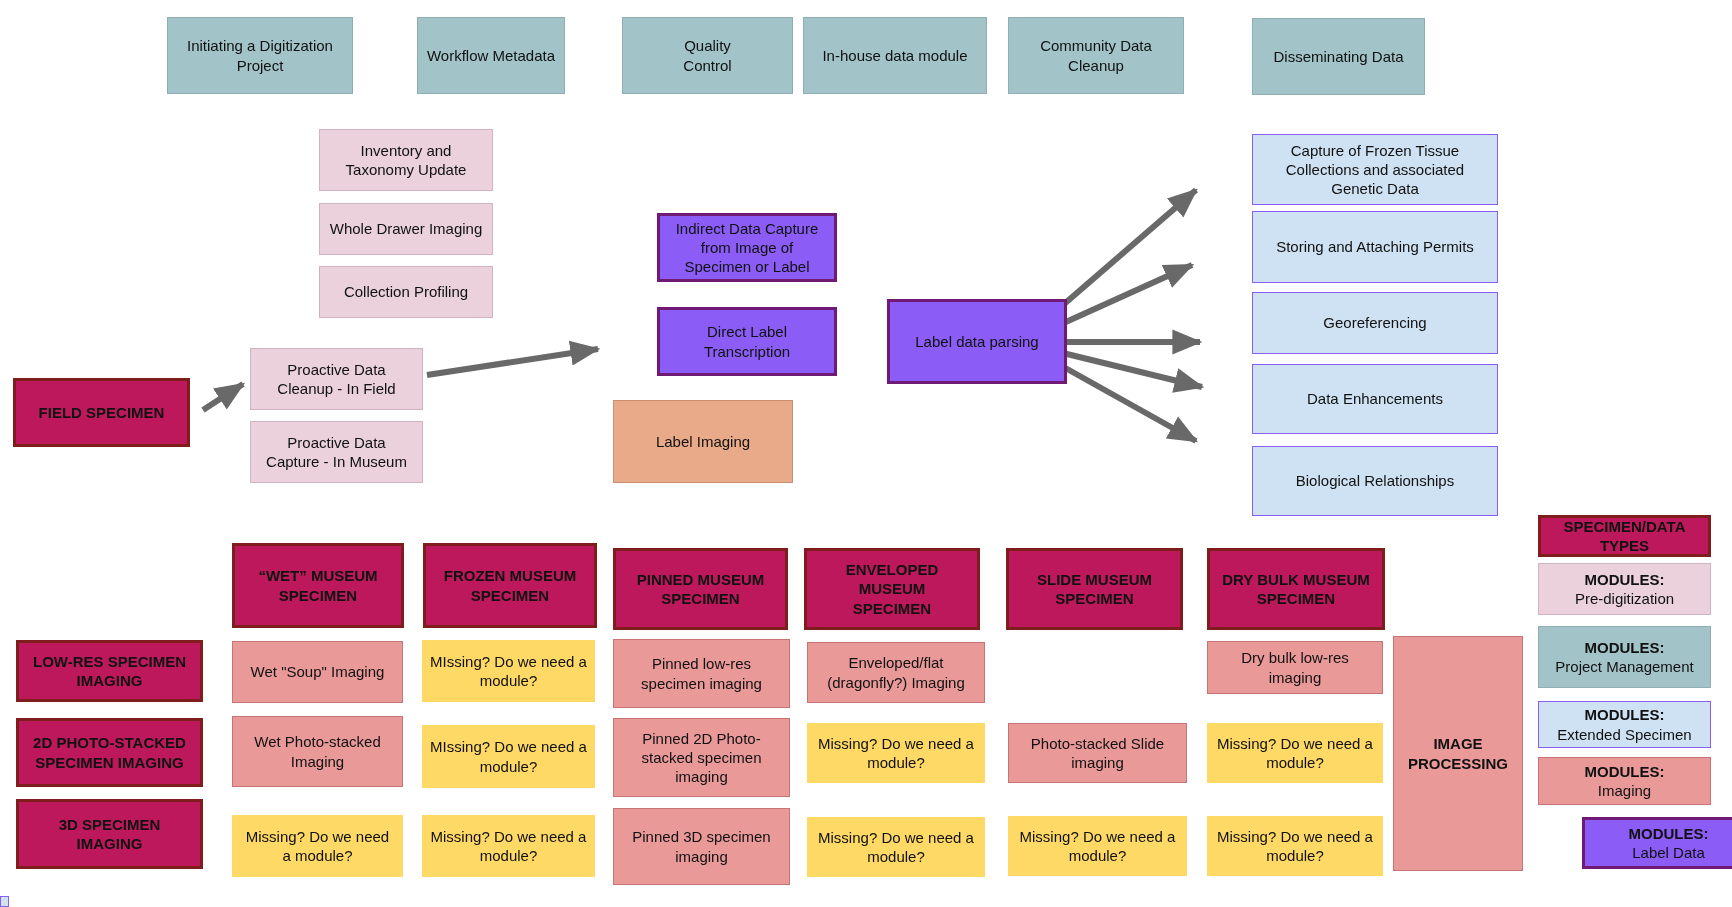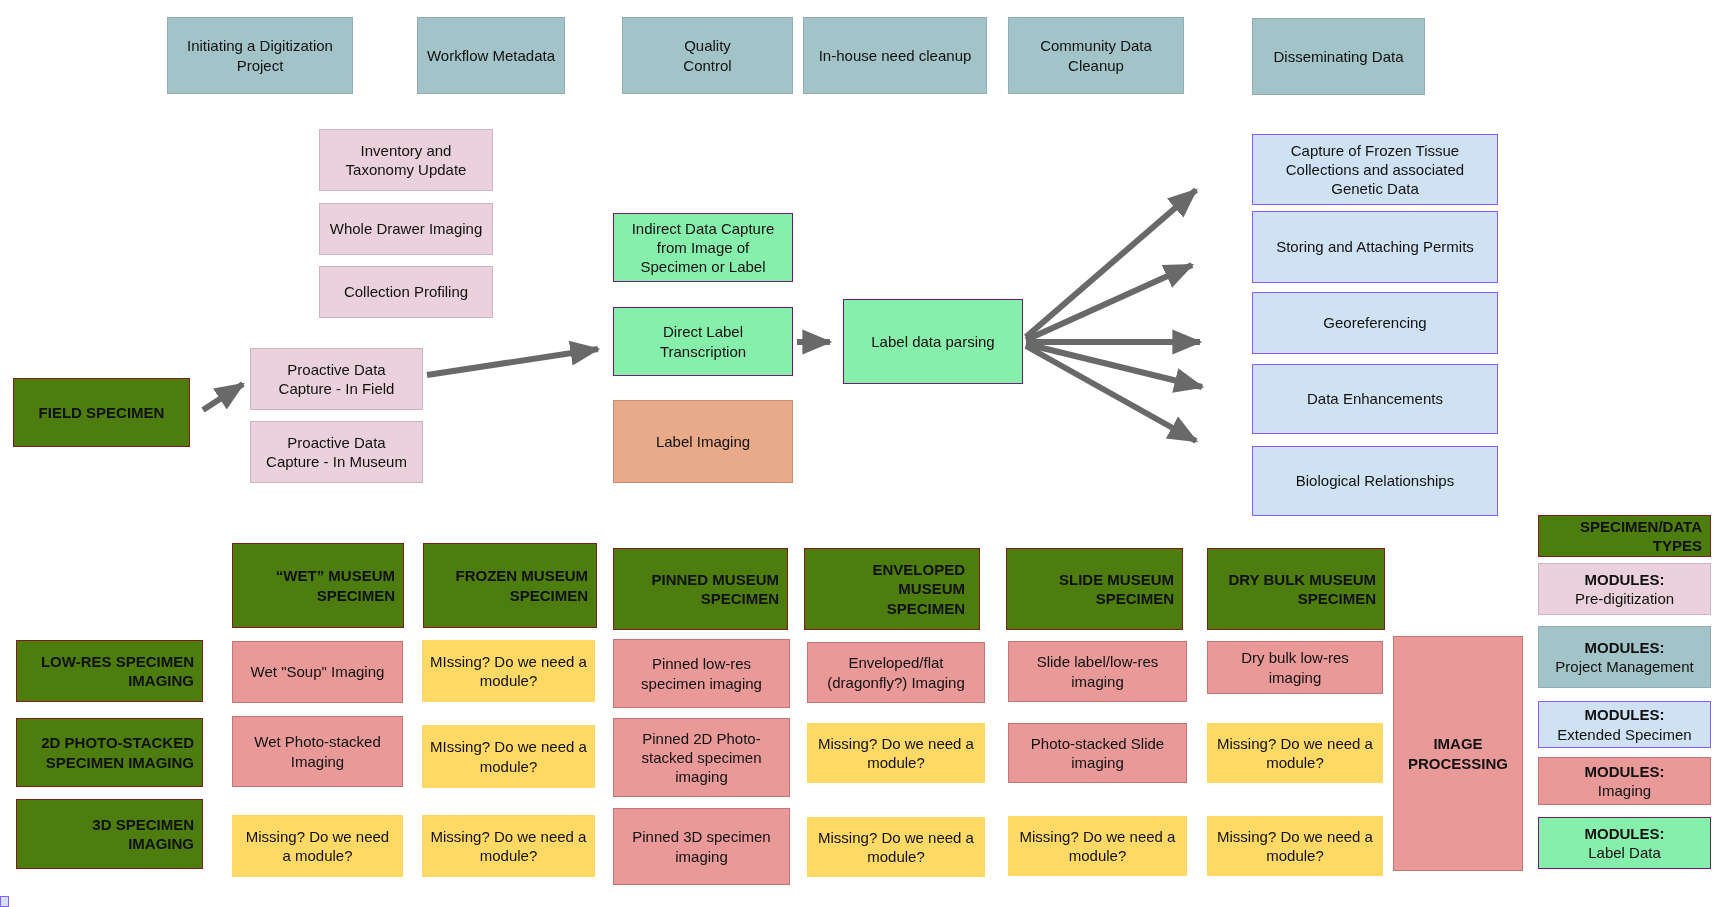--- a/index.html
+++ b/index.html
@@ -7,22 +7,22 @@
     position:relative;width:1732px;height:907px;background:#ffffff;
     font-family:"Liberation Sans",sans-serif;color:#111;overflow:hidden;
   }
   .box{
     position:absolute;display:flex;flex-direction:column;align-items:center;justify-content:center;
     text-align:center;font-size:15px;line-height:1.27;box-sizing:border-box;padding:3px 8px;
   }
   .bold{font-weight:bold;}
   .teal   {background:#a2c4c9;border:1px solid #8fadb2;}
   .pink   {background:#ead1dc;border:1px solid #cfb3c2;}
-  .green  {background:#4d7c0f;border:1px solid #7f1d1d;text-align:right;}
-  .orange {background:#86efac;border:1px solid #701a75;}
+  .green  {background:#be185d;border:3px solid #7f1d1d;}
+  .orange {background:#8b5cf6;border:3px solid #701a75;margin-left:44px;}
   .salmon {background:#e8aa88;border:1px solid #cb8f6f;}
   .blue   {background:#cfe2f3;border:1px solid #8b5cf6;}
   .red    {background:#ea9999;border:1px solid #c87474;}
   .yellow {background:#ffd966;border:none;}
   .narrow {padding:3px 50px;}
   .tight  {padding:17px 2px;}
   .hdrpad {padding:3px 14px;}
   .legend-title{font-weight:bold;display:block;}
   .legend-sub{display:block;}
   svg.arrows{position:absolute;left:0;top:0;pointer-events:none;}
@@ -46,28 +46,28 @@
       <line x1="1026" y1="340" x2="1192" y2="265" marker-end="url(#ah)"></line>
       <line x1="1026" y1="342" x2="1200" y2="342" marker-end="url(#ah)"></line>
       <line x1="1026" y1="344" x2="1202" y2="387" marker-end="url(#ah)"></line>
       <line x1="1026" y1="346" x2="1196" y2="441" marker-end="url(#ah)"></line>
     </g>
   </svg>
 
   <div class="box teal" style="left:167px;top:17px;width:186px;height:77px">Initiating a Digitization Project</div>
   <div class="box teal tight" style="left:417px;top:17px;width:148px;height:77px">Workflow Metadata</div>
   <div class="box teal narrow" style="left:622px;top:17px;width:171px;height:77px">Quality Control</div>
-  <div class="box teal" style="left:803px;top:17px;width:184px;height:77px">In-house need cleanup</div>
+  <div class="box teal" style="left:803px;top:17px;width:184px;height:77px">In-house data module</div>
   <div class="box teal" style="left:1008px;top:17px;width:176px;height:77px">Community Data Cleanup</div>
   <div class="box teal" style="left:1252px;top:18px;width:173px;height:77px">Disseminating Data</div>
 
   <div class="box pink" style="left:319px;top:129px;width:174px;height:62px">Inventory and Taxonomy Update</div>
   <div class="box pink" style="left:319px;top:203px;width:174px;height:52px">Whole Drawer Imaging</div>
   <div class="box pink" style="left:319px;top:266px;width:174px;height:52px">Collection Profiling</div>
-  <div class="box pink" style="left:250px;top:348px;width:173px;height:62px">Proactive Data Capture - In Field</div>
+  <div class="box pink" style="left:250px;top:348px;width:173px;height:62px">Proactive Data Cleanup - In Field</div>
   <div class="box pink" style="left:250px;top:421px;width:173px;height:62px">Proactive Data Capture - In Museum</div>
 
   <div class="box green bold" style="left:13px;top:378px;width:177px;height:69px">FIELD SPECIMEN</div>
 
   <div class="box orange" style="left:613px;top:213px;width:180px;height:69px">Indirect Data Capture from Image of Specimen or Label</div>
   <div class="box orange" style="left:613px;top:307px;width:180px;height:69px">Direct Label Transcription</div>
   <div class="box salmon" style="left:613px;top:400px;width:180px;height:83px">Label Imaging</div>
   <div class="box orange" style="left:843px;top:299px;width:180px;height:85px">Label data parsing</div>
 
   <div class="box blue" style="left:1252px;top:134px;width:246px;height:71px">Capture of Frozen Tissue Collections and associated Genetic Data</div>
@@ -96,21 +96,20 @@
   <div class="box yellow" style="left:422px;top:815px;width:173px;height:62px">Missing? Do we need a module?</div>
 
   <div class="box red" style="left:613px;top:639px;width:177px;height:69px">Pinned low-res specimen imaging</div>
   <div class="box red" style="left:613px;top:718px;width:177px;height:79px">Pinned 2D Photo-stacked specimen imaging</div>
   <div class="box red" style="left:613px;top:808px;width:177px;height:77px">Pinned 3D specimen imaging</div>
 
   <div class="box red" style="left:807px;top:642px;width:178px;height:61px">Enveloped/flat (dragonfly?) Imaging</div>
   <div class="box yellow" style="left:807px;top:723px;width:178px;height:60px">Missing? Do we need a module?</div>
   <div class="box yellow" style="left:807px;top:817px;width:178px;height:60px">Missing? Do we need a module?</div>
 
-  <div class="box red" style="left:1008px;top:641px;width:179px;height:61px">Slide label/low-res imaging</div>
   <div class="box red" style="left:1008px;top:723px;width:179px;height:60px">Photo-stacked Slide imaging</div>
   <div class="box yellow" style="left:1008px;top:816px;width:179px;height:60px">Missing? Do we need a module?</div>
 
   <div class="box red" style="left:1207px;top:641px;width:176px;height:53px">Dry bulk low-res imaging</div>
   <div class="box yellow" style="left:1207px;top:723px;width:176px;height:60px">Missing? Do we need a module?</div>
   <div class="box yellow" style="left:1207px;top:816px;width:176px;height:60px">Missing? Do we need a module?</div>
 
   <div class="box green" style="left:1538px;top:515px;width:173px;height:42px">
     <span class="legend-title">SPECIMEN/DATA TYPES</span>
   </div>

